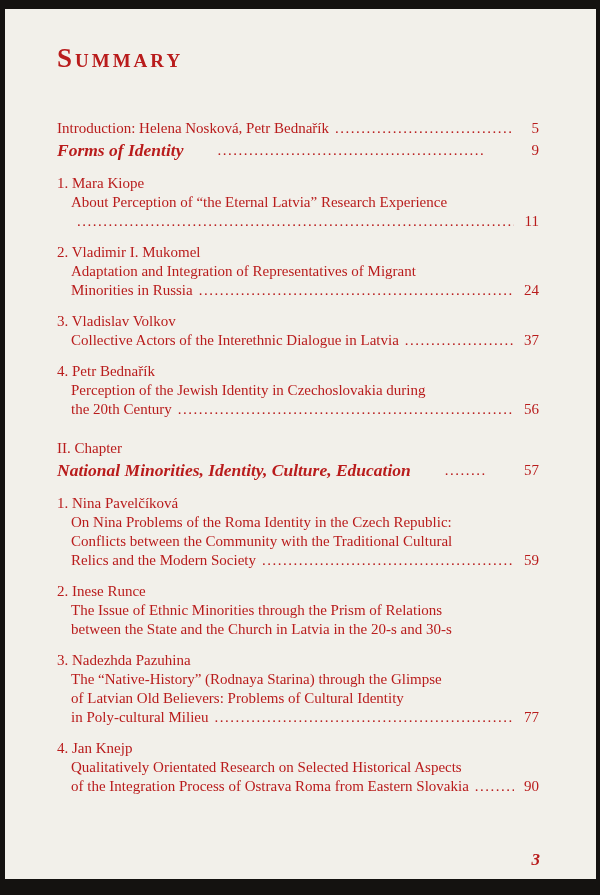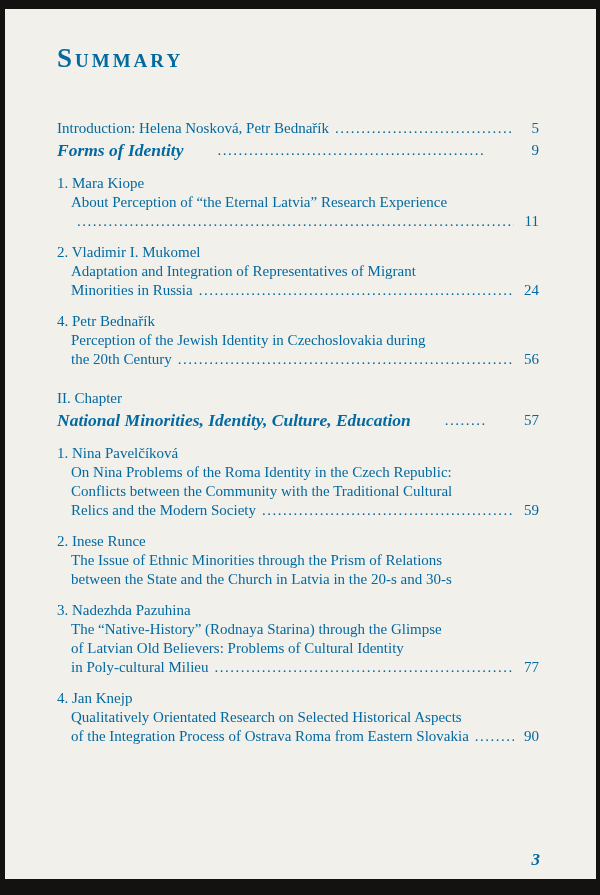--- a/index.html
+++ b/index.html
@@ -11,21 +11,21 @@
   }
   .scan {
     position: relative;
     width: 600px; height: 895px;
     background: #141210;
   }
   .page {
     position: absolute;
     top: 9px; left: 5px; right: 4px; bottom: 16px;
     background: #f2f0ea;
-    color: #0369a1;
+    color: #b91c1c;
     padding: 34px 57px 0 52px;
     font-size: 15px;
     line-height: 19px;
   }
   .title {
     font-variant: small-caps;
     font-weight: 700;
     font-size: 27px;
     line-height: 30px;
     letter-spacing: 3px;
@@ -96,20 +96,28 @@
       <div class="entry">
         <div>2. Vladimir I. Mukomel</div>
         <div class="cont">Adaptation and Integration of Representatives of Migrant</div>
         <div class="row cont">
           <span class="t">Minorities in Russia</span>
           <span class="leader"></span>
           <span class="pg">24</span>
         </div>
       </div>
 
+      <div class="entry">
+        <div>3. Vladislav Volkov</div>
+        <div class="row cont">
+          <span class="t">Collective Actors of the Interethnic Dialogue in Latvia</span>
+          <span class="leader"></span>
+          <span class="pg">37</span>
+        </div>
+      </div>
 
       <div class="entry">
         <div>4. Petr Bednařík</div>
         <div class="cont">Perception of the Jewish Identity in Czechoslovakia during</div>
         <div class="row cont">
           <span class="t">the 20th Century</span>
           <span class="leader"></span>
           <span class="pg">56</span>
         </div>
       </div>

